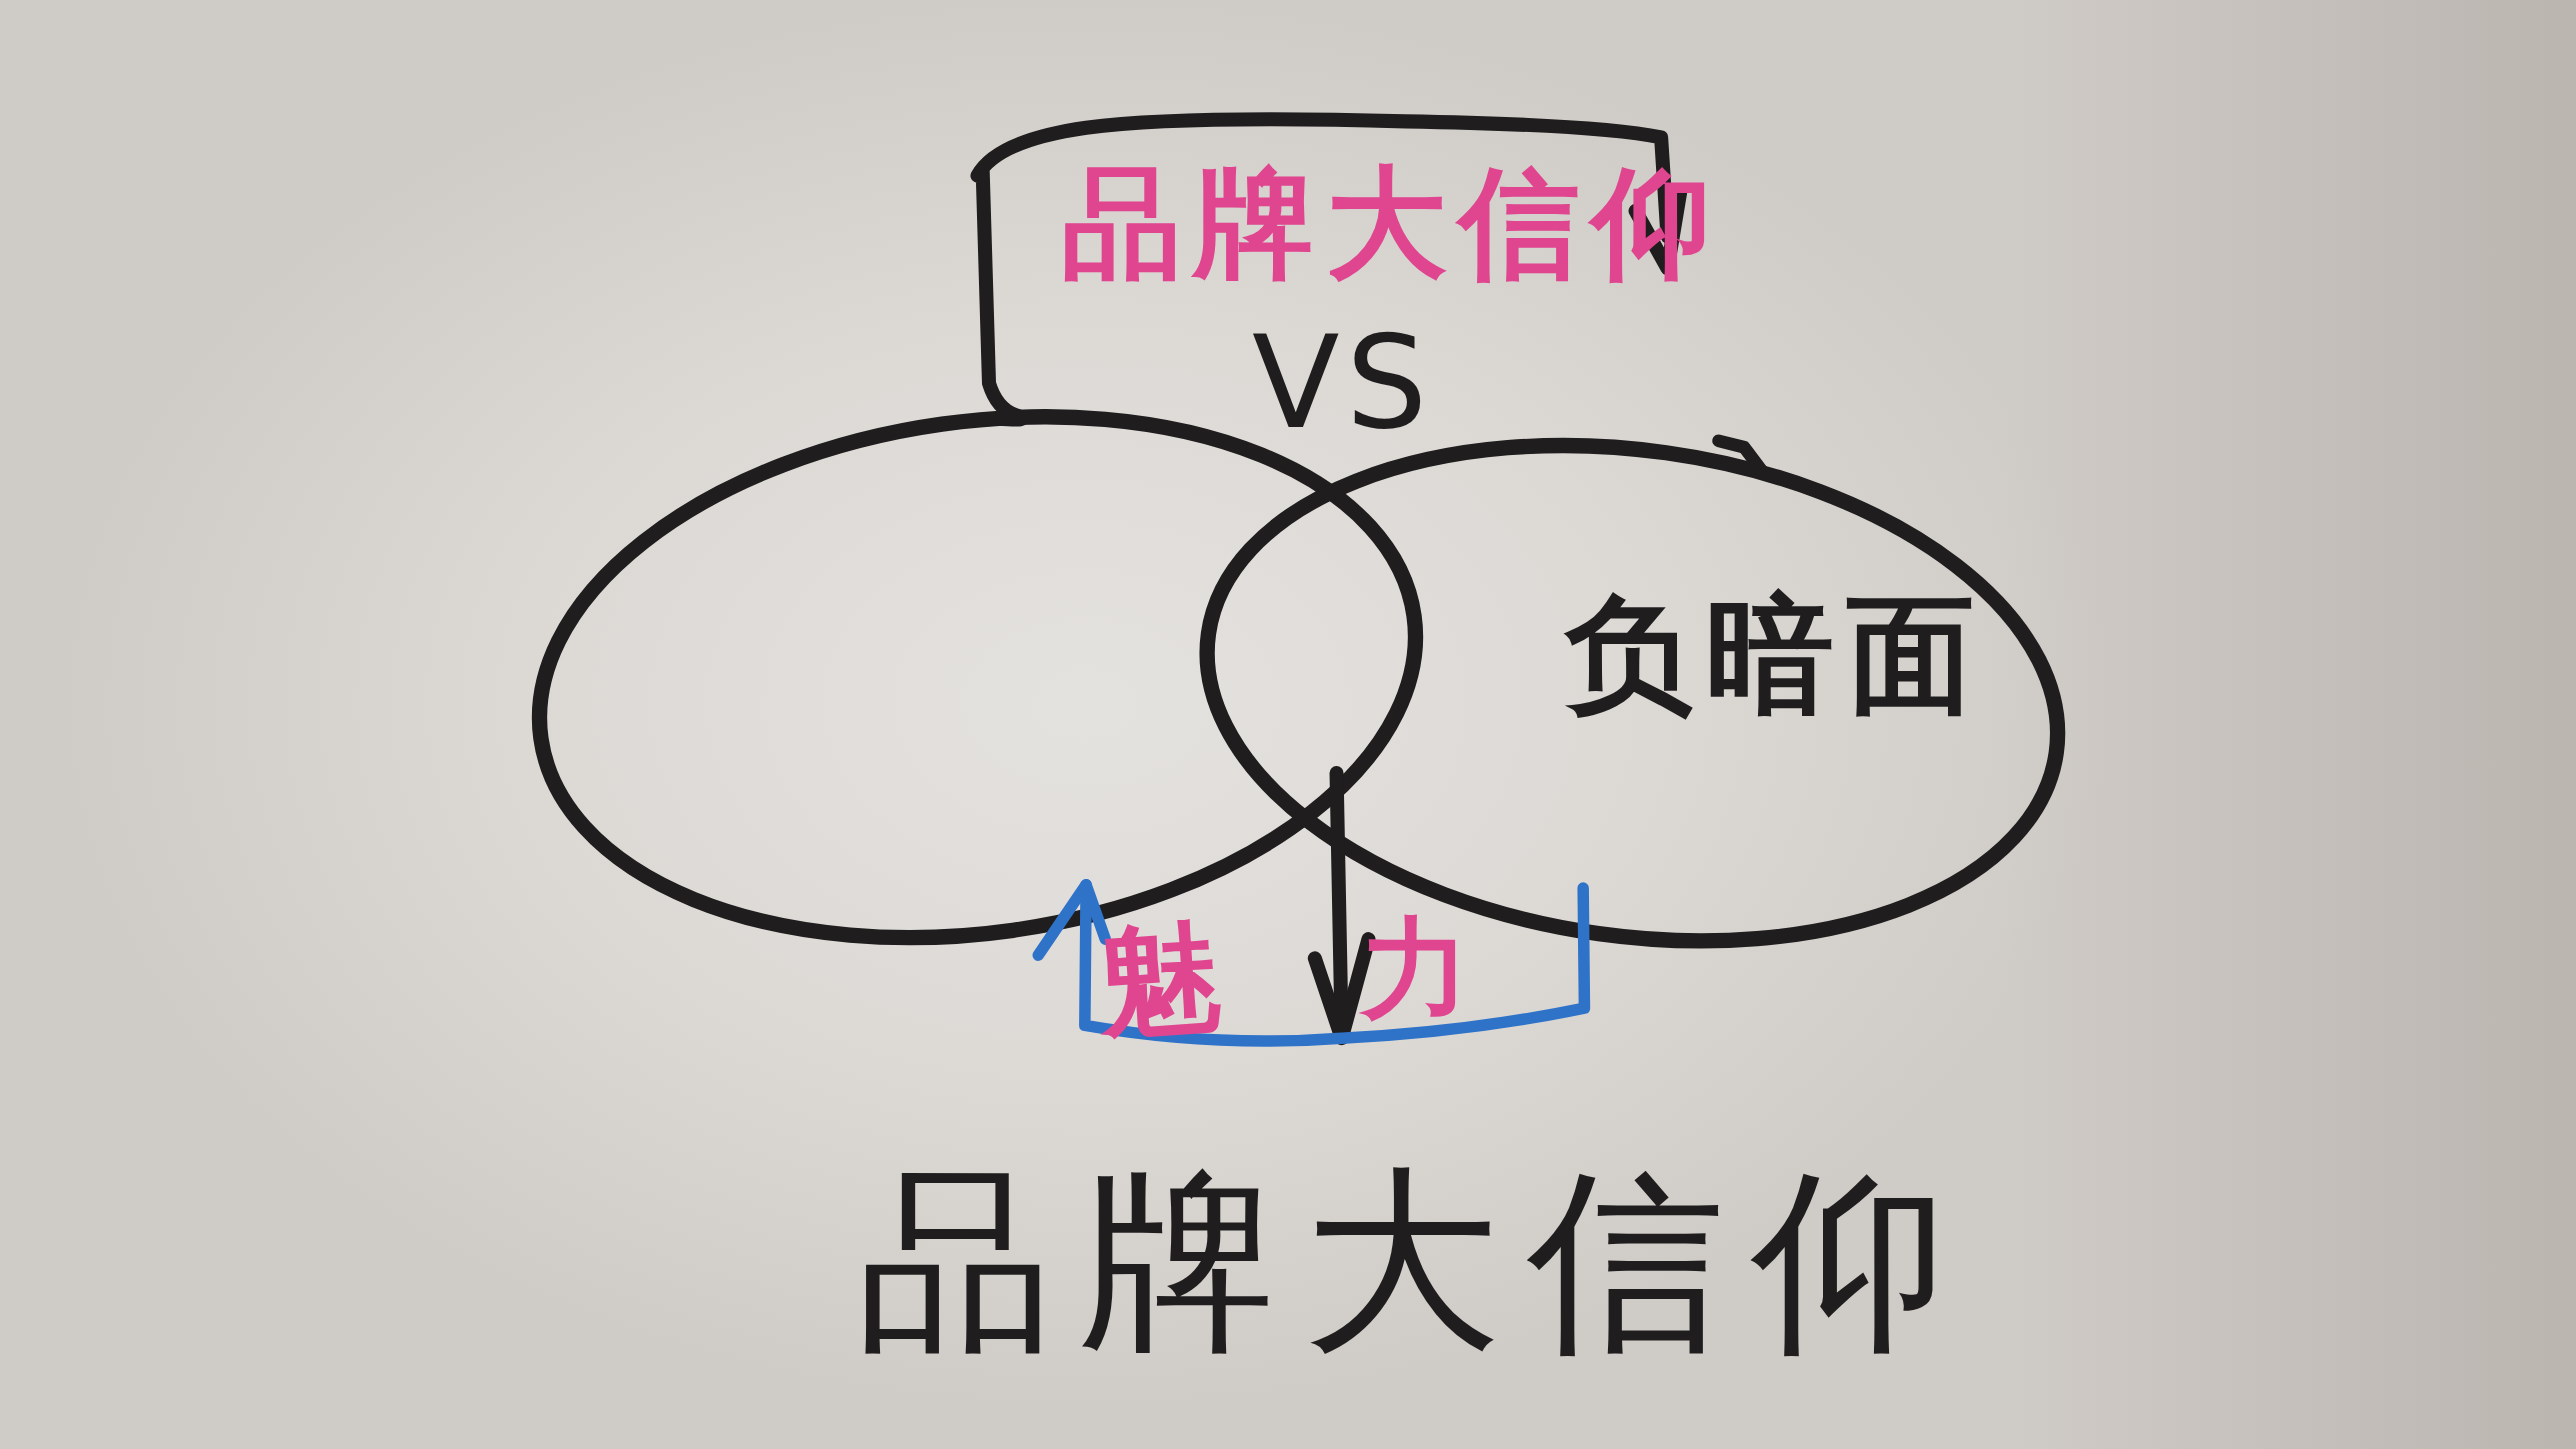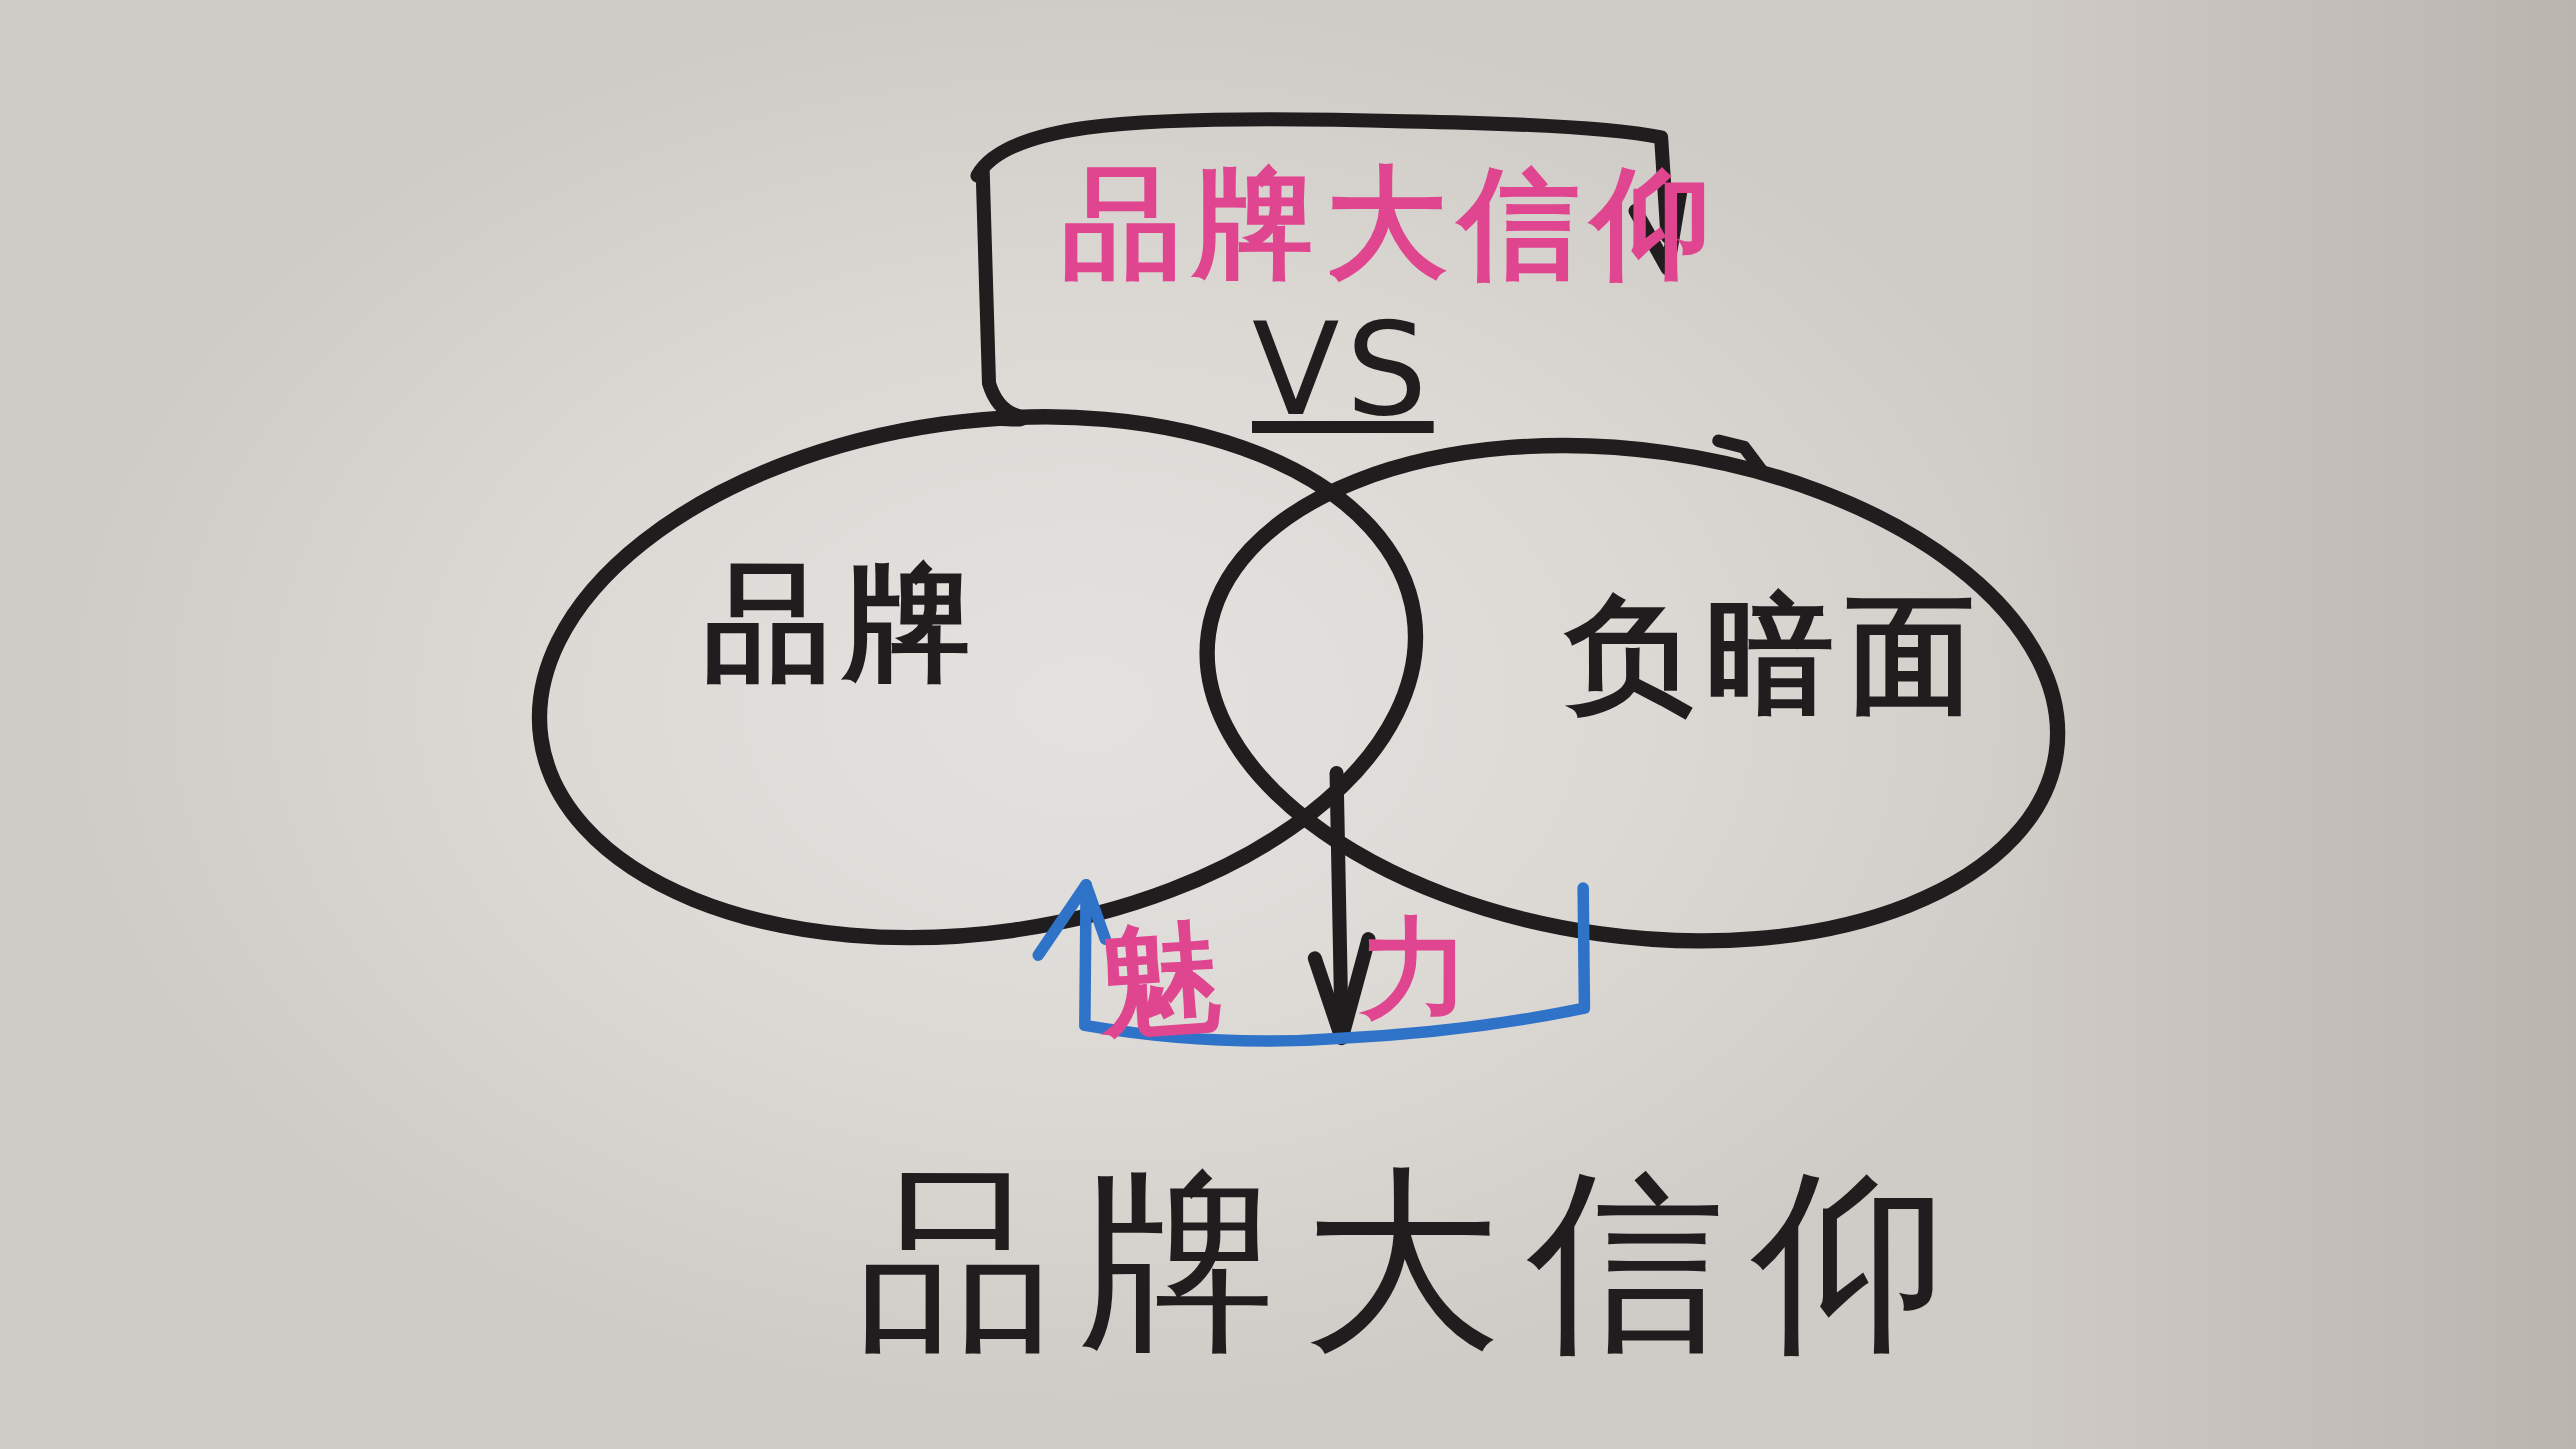--- a/index.html
+++ b/index.html
@@ -21,21 +21,21 @@
     .label {
       position: absolute;
       font-family: "DejaVu Sans", sans-serif;
       font-weight: bold;
       white-space: nowrap;
       line-height: 1;
     }
     .ink-black { color: #1f1d1e; }
     .ink-pink { color: #e0468f; }
     .title-top { left: 1061px; top: 163px; font-size: 121px; letter-spacing: 11.5px; }
-    .vs { left: 1252px; top: 306px; font-size: 128px; font-weight: normal; letter-spacing: 6.4px; text-decoration: underline; }
+    .vs { left: 1252px; top: 319px; font-size: 128px; font-weight: normal; letter-spacing: 6.4px; }
     .left-label { left: 703px; top: 530px; font-size: 128px; line-height: 1.45; letter-spacing: 12.8px; }
     .right-label { left: 1565px; top: 562px; font-size: 128px; line-height: 1.45; letter-spacing: 12.8px; }
     .charm-1 { left: 1099px; top: 920px; font-size: 121px; transform: rotate(-4deg); }
     .charm-2 { left: 1361px; top: 914px; font-size: 109px; }
     .bottom-caption { left: 856px; top: 1163px; font-size: 198px; letter-spacing: 25.6px; font-weight: normal; }
   </style>
 </head>
 <body>
 
 <div class="board"></div>
@@ -59,21 +59,20 @@
 
     <path d="M1700 1385 L1698 1605 Q1900 1640 2100 1625 Q2300 1615 2480 1578 L2478 1390" stroke="#2f73c9" stroke-width="18"></path>
     <path d="M1625 1495 L1700 1385 L1730 1470" stroke="#2f73c9" stroke-width="18"></path>
   </g>
 </svg>
 
 <div class="label ink-pink title-top">品牌大信仰</div>
 <div class="label ink-black vs">VS</div>
 
 <div class="label ink-black left-label">
-  <div>品牌</div>
 </div>
 
 <div class="label ink-black right-label">
   <div>负暗面</div>
 </div>
 
 <div class="label ink-pink charm-1">魅</div>
 <div class="label ink-pink charm-2">力</div>
 
 <div class="label ink-black bottom-caption">品牌大信仰</div>

